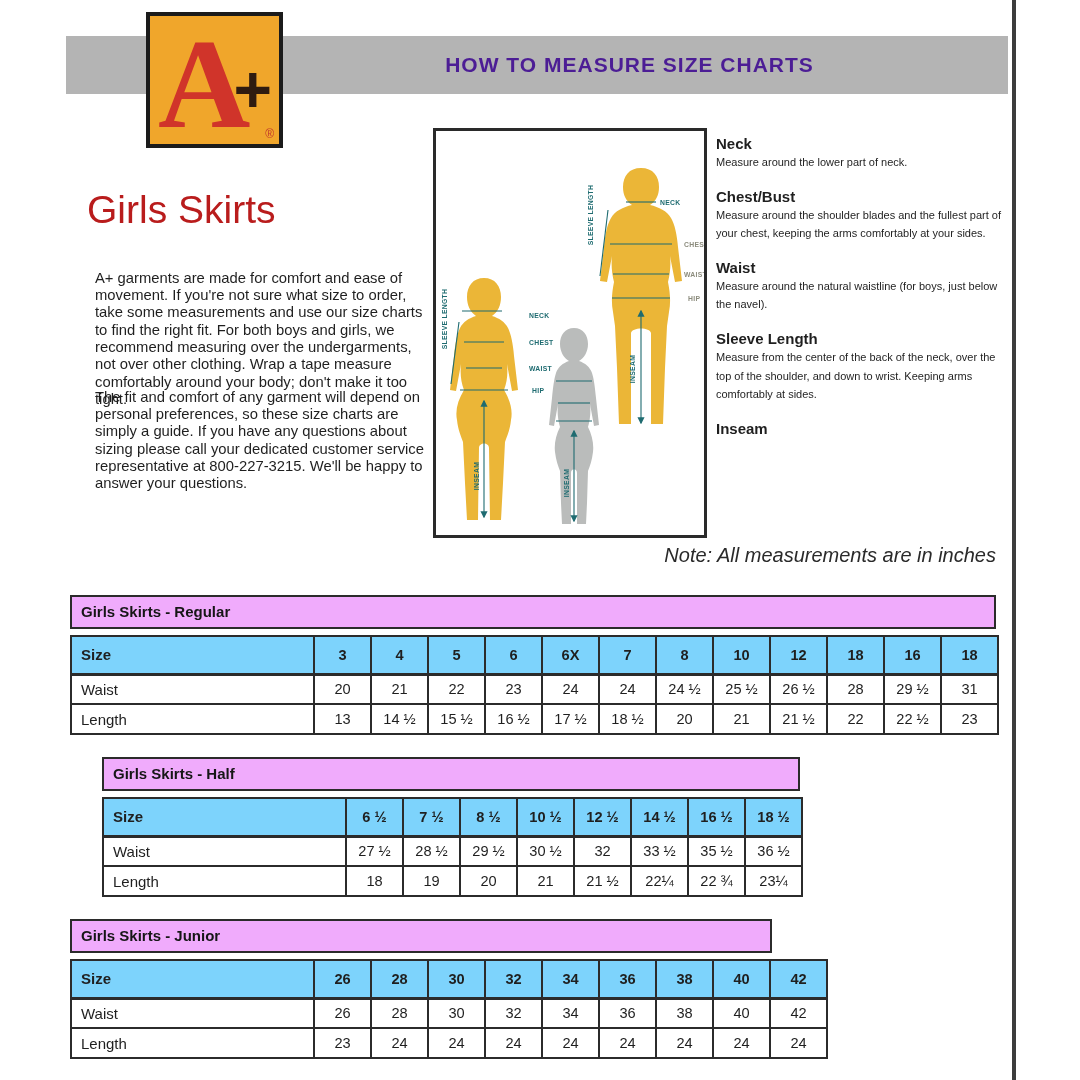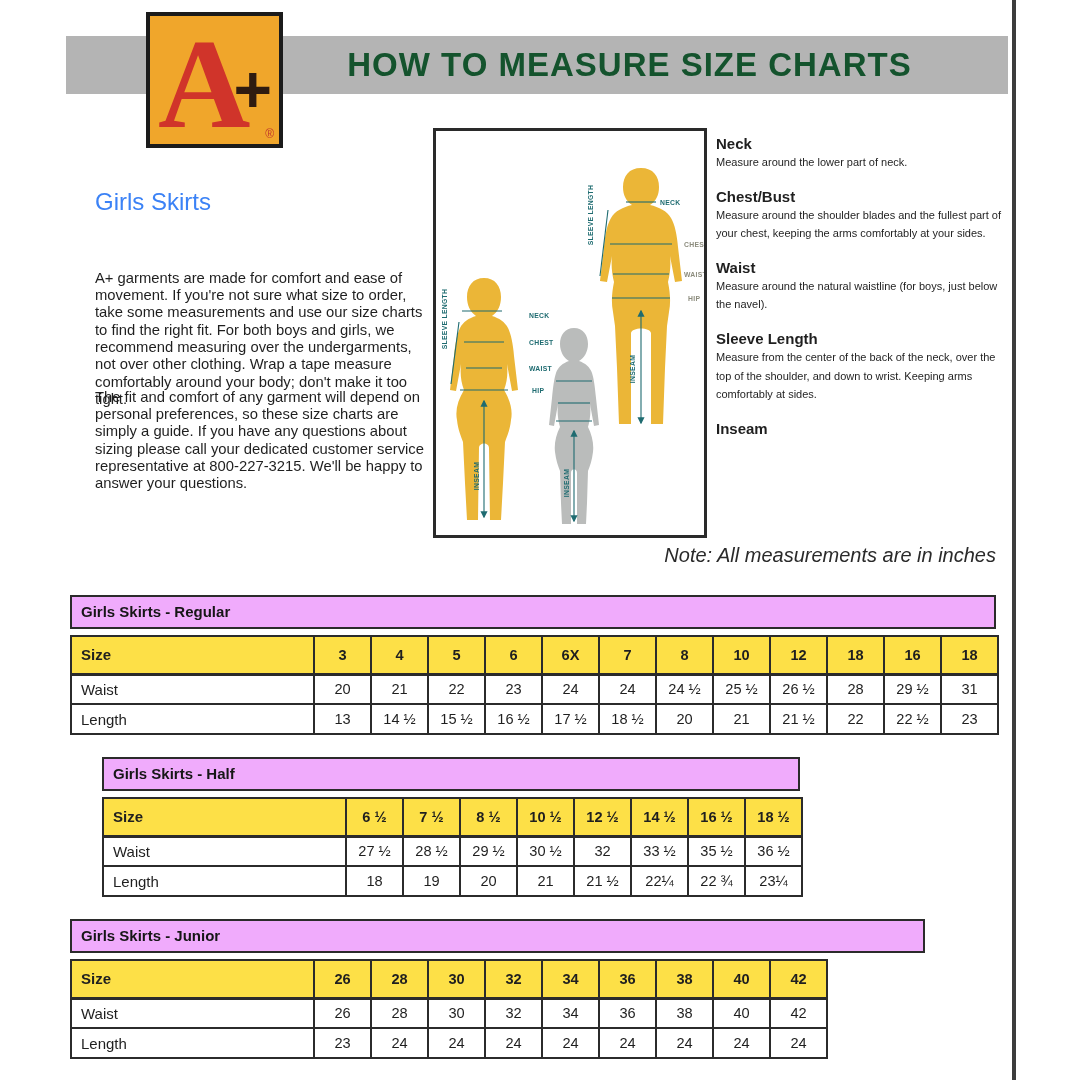--- a/index.html
+++ b/index.html
@@ -8,35 +8,35 @@
     font-family:"Liberation Sans",sans-serif;color:#1f1f1f;overflow:hidden;
   }
   .abs{position:absolute;}
 
   
   .banner{
     left:66px;top:36px;width:942px;height:58px;background:#b4b4b4;
     display:flex;align-items:center;justify-content:center;
     box-sizing:border-box;padding-left:185px;
   }
-  .banner-title{font-size:33px;font-weight:bold;color:#14532d;letter-spacing:1px;white-space:nowrap;}
+  .banner-title{font-size:21px;font-weight:bold;color:#4c1d95;letter-spacing:1px;white-space:nowrap;}
 
   .logo{
     left:146px;top:12px;width:129px;height:128px;background:#F0A62B;
     border:4px solid #1b1b1b;z-index:3;
   }
   .logo-a{
     position:absolute;left:8px;top:16px;font-family:"Liberation Serif",serif;
     font-weight:bold;font-size:128px;line-height:0.82;color:#D0342A;
   }
   .logo-plus{position:absolute;right:7px;top:40px;font-size:66px;line-height:1;font-weight:bold;color:#2F1B10;}
   .logo-reg{position:absolute;right:5px;bottom:3px;font-size:12px;color:#C23B2B;}
 
   
-  .intro-heading{left:95px;top:188px;font-size:24px;color:#3b82f6;}
+  .intro-heading{left:87px;top:188px;font-size:39px;color:#b91c1c;}
   .intro-p{left:95px;width:340px;font-size:14.8px;line-height:17.3px;}
   .p1{top:255px;}
   .p2{top:374px;}
 
   
   .diagram-box{left:433px;top:128px;width:274px;height:410px;border:3px solid #2a2a2a;box-sizing:border-box;background:#ffffff;}
   .dlabel{font-size:6.8px;font-weight:bold;letter-spacing:.3px;fill:#1E6B70;}
   .dlabel.side{fill:#8B8B7C;}
   .tealline{stroke:#1E6B70;stroke-width:1.4;fill:none;}
   .thin{stroke-width:1.1;}
@@ -49,26 +49,26 @@
 
   .note-text{left:560px;top:544px;width:436px;text-align:right;font-style:italic;font-size:20px;color:#2a2a2a;}
 
   
   .tbl{left:70px;}
   .t1{top:595px;} .t2{top:757px;padding-left:32px;} .t3{top:919px;}
   .tbl-title{
     height:34px;background:#f0abfc;border:2px solid #2b2b2b;box-sizing:border-box;
     font-weight:bold;font-size:15px;line-height:30px;padding-left:9px;margin-bottom:6px;color:#161616;
   }
-  .w1{width:926px;} .w2{width:698px;} .w3{width:855px;}
+  .w1{width:926px;} .w2{width:698px;} .w3{width:702px;}
   table{border-collapse:collapse;table-layout:fixed;}
   th,td{border:2px solid #2b2b2b;box-sizing:border-box;}
   th.lbl{width:243px;text-align:left;padding-left:9px;font-size:15px;font-weight:bold;}
   td{width:57px;text-align:center;font-size:14.6px;}
-  tr.size-row{height:38px;background:#fde047;margin-top:21px;}
+  tr.size-row{height:38px;background:#7dd3fc;margin-top:21px;}
   tr.size-row th,tr.size-row td{font-weight:bold;border-bottom:3px solid #2b2b2b;}
   tr.data-row{height:30px;background:#ffffff;}
   tr.data-row th{font-weight:normal;}
 
   .page-edge-line{left:1012px;top:0;width:4px;height:1080px;background:#3d3d3d;}
 </style>
 </head>
 <body>
 
 <div class="abs page-edge-line"></div>

